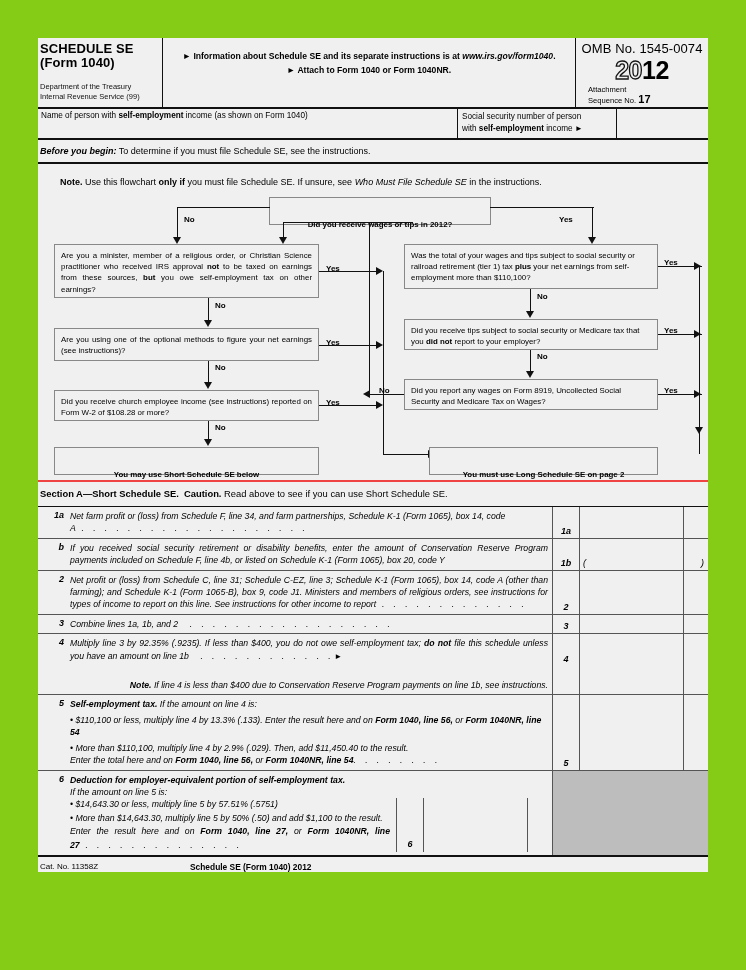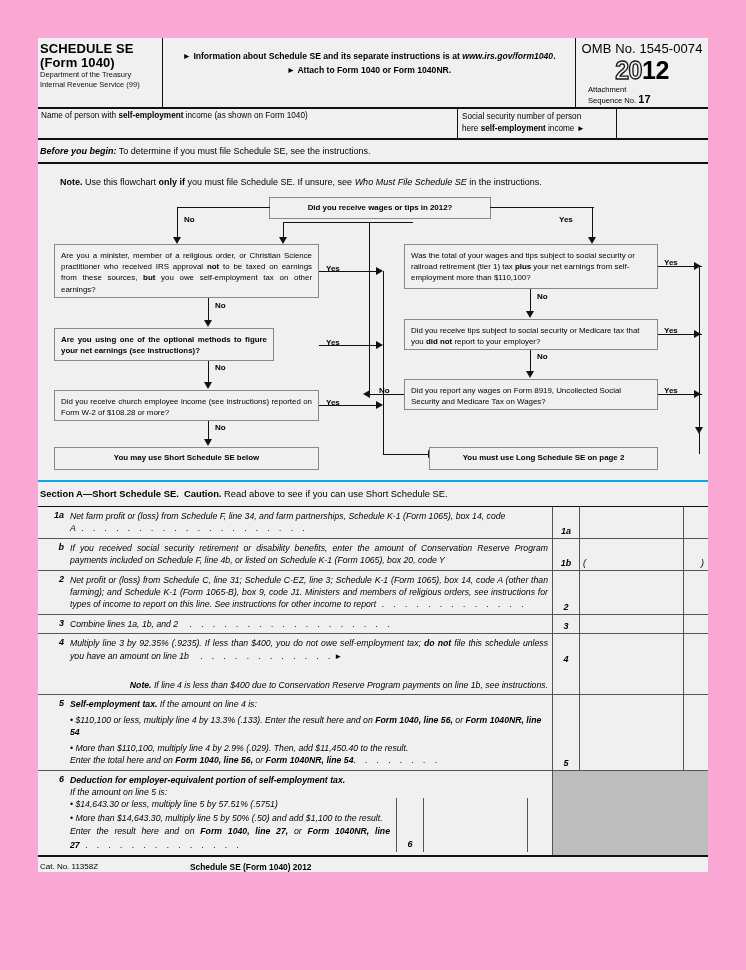--- a/index.html
+++ b/index.html
@@ -1,24 +1,24 @@
 <!DOCTYPE html>
 <html><head>
 <meta charset="utf-8">
 <style>
   html,body{margin:0;padding:0;background:#f0f0f0;}
   body{width:746px;height:970px;font-family:"Liberation Sans",sans-serif;color:#000;}
-  .page{position:relative;width:746px;height:970px;background:#f9a8d4;}
+  .page{position:relative;width:746px;height:970px;background:#84cc16;}
   .form{position:absolute;left:38px;top:38px;width:670px;background:#f0f0f0;}
 
   
   .hdr{display:flex;border-bottom:2px solid #111;}
   .hdr-left{width:118px;padding:4px 4px 2px 2px;border-right:1.5px solid #111;}
   .hdr-sched{font-size:13px;font-weight:bold;line-height:14px;letter-spacing:.1px;}
-  .hdr-dept{font-size:7.5px;line-height:9.5px;color:#111;}
+  .hdr-dept{font-size:7.5px;line-height:9.5px;margin-top:12px;color:#111;}
   .hdr-mid{flex:1;text-align:center;padding:4px 6px 3px;}
   .hdr-title{font-size:17px;font-weight:bold;letter-spacing:.1px;margin-top:1px;}
   .hdr-sub{font-size:8.6px;font-weight:bold;margin-top:8px;line-height:12px;}
   .hdr-sub i{font-style:italic;}
   .hdr-right{width:128px;border-left:1.5px solid #111;text-align:center;padding:3px 2px 2px;}
   .omb{font-size:13px;letter-spacing:.1px;}
   .year{font-size:25px;font-weight:bold;line-height:27px;margin-top:1px;letter-spacing:-.5px;}
   .year .hollow{color:#f0f0f0;-webkit-text-stroke:1.3px #111;font-weight:bold;}
   .attach{font-size:7.6px;text-align:left;padding-left:10px;line-height:9.5px;margin-top:1px;}
   .attach b{font-size:11px;}
@@ -32,32 +32,32 @@
   .before{font-size:9px;padding:6px 2px 6px 2px;border-bottom:2px solid #111;}
   .before i{font-weight:bold;font-style:italic;}
   .h2{font-size:14.5px;font-weight:bold;margin:9px 0 0 0;letter-spacing:-.1px;}
   .note1{font-size:9px;margin:13px 0 0 22px;}
   .note1 i{font-style:italic;}
 
   
   .flow{position:relative;height:285px;margin-top:8px;font-size:7.9px;}
   .fbox{position:absolute;border:1px solid #888;background:#f0f0f0;box-sizing:border-box;
         line-height:11.2px;padding:5px 6px;text-align:justify;}
-  .fbox.center{text-align:center;font-weight:bold;padding-top:4px;}
+  .fbox.center{text-align:center;font-weight:bold;padding-top:21px;}
   .fbox.c2{text-align:left;}
   .lbl{position:absolute;font-size:8px;font-weight:bold;}
   .ln{position:absolute;background:#111;}
   .hl{height:1.4px;} .vl{width:1.4px;}
   .ar-d,.ar-l,.ar-r{position:absolute;width:0;height:0;}
   .ar-d{border-left:4.5px solid transparent;border-right:4.5px solid transparent;border-top:7px solid #111;}
   .ar-r{border-top:4.5px solid transparent;border-bottom:4.5px solid transparent;border-left:7px solid #111;}
   .ar-l{border-top:4.5px solid transparent;border-bottom:4.5px solid transparent;border-right:7px solid #111;}
 
   
-  .secA{font-size:9.4px;border-top:2px solid #0ea5e9;padding:6px 2px 7px 2px;}
+  .secA{font-size:9.4px;border-top:2px solid #ef4444;padding:6px 2px 7px 2px;}
   .secA b{font-weight:bold;}
   .tbl{position:relative;border-top:1.4px solid #111;border-bottom:2.2px solid #111;font-style:italic;}
   .row{display:flex;border-bottom:1px solid #555;}
   .row.nb{border-bottom:none;}
   .rnum{width:26px;text-align:right;padding:3px 6px 0 0;font-size:9px;font-weight:bold;flex:none;}
   .rtxt{flex:1;padding:3px 4px 3px 0;font-size:8.7px;line-height:12.4px;}
   .rtxt.just{text-align:justify;}
   .rtxt b{font-weight:bold;}
   .amt{display:flex;flex:none;width:155px;border-left:1.2px solid #555;}
   .amtnum{width:26px;flex:none;border-right:1.2px solid #555;font-size:9px;font-weight:bold;
@@ -116,21 +116,21 @@
     </div>
   </div>
 
   <div class="idrow">
     <div class="idname">
       <span>Name of person with </span><b>self-employment</b><span> income (as shown on Form 1040)</span>
       <div></div>
     </div>
     <div class="idssnlabel">
       <span>Social security number of person</span><br>
-      <span>here </span><b>self-employment</b><span> income</span>
+      <span>with </span><b>self-employment</b><span> income</span>
       <span>►</span>
     </div>
     <div class="idssnbox"></div>
   </div>
 
   <div class="before">
     <i>Before you begin:</i><span> To determine if you must file Schedule SE, see the instructions.</span>
   </div>
 
 
@@ -159,21 +159,21 @@
     <div class="fbox" style="left:16px;top:49px;width:265px;height:54px;">
       Are you a minister, member of a religious order, or Christian Science practitioner who received IRS approval <b>not</b> to be taxed on earnings from these sources, <b>but</b> you owe self-employment tax on other earnings?
     </div>
     <div class="lbl" style="left:288px;top:69px;">Yes</div>
     <div class="ln hl" style="left:281px;top:76px;width:58px;"></div>
     <div class="ar-r" style="left:338px;top:72px;"></div>
     <div class="ln vl" style="left:170px;top:103px;height:26px;"></div>
     <div class="ar-d" style="left:166px;top:125px;"></div>
     <div class="lbl" style="left:177px;top:106px;">No</div>
 
-    <div class="fbox" style="left:16px;top:133px;width:220px;height:33px;font-weight:bold;">
+    <div class="fbox" style="left:16px;top:133px;width:265px;height:33px;">
       Are you using one of the optional methods to figure your net earnings (see instructions)?
     </div>
     <div class="lbl" style="left:288px;top:143px;">Yes</div>
     <div class="ln hl" style="left:281px;top:150px;width:58px;"></div>
     <div class="ar-r" style="left:338px;top:146px;"></div>
     <div class="ln vl" style="left:170px;top:166px;height:25px;"></div>
     <div class="ar-d" style="left:166px;top:187px;"></div>
     <div class="lbl" style="left:177px;top:168px;">No</div>
 
     <div class="fbox" style="left:16px;top:195px;width:265px;height:31px;">

